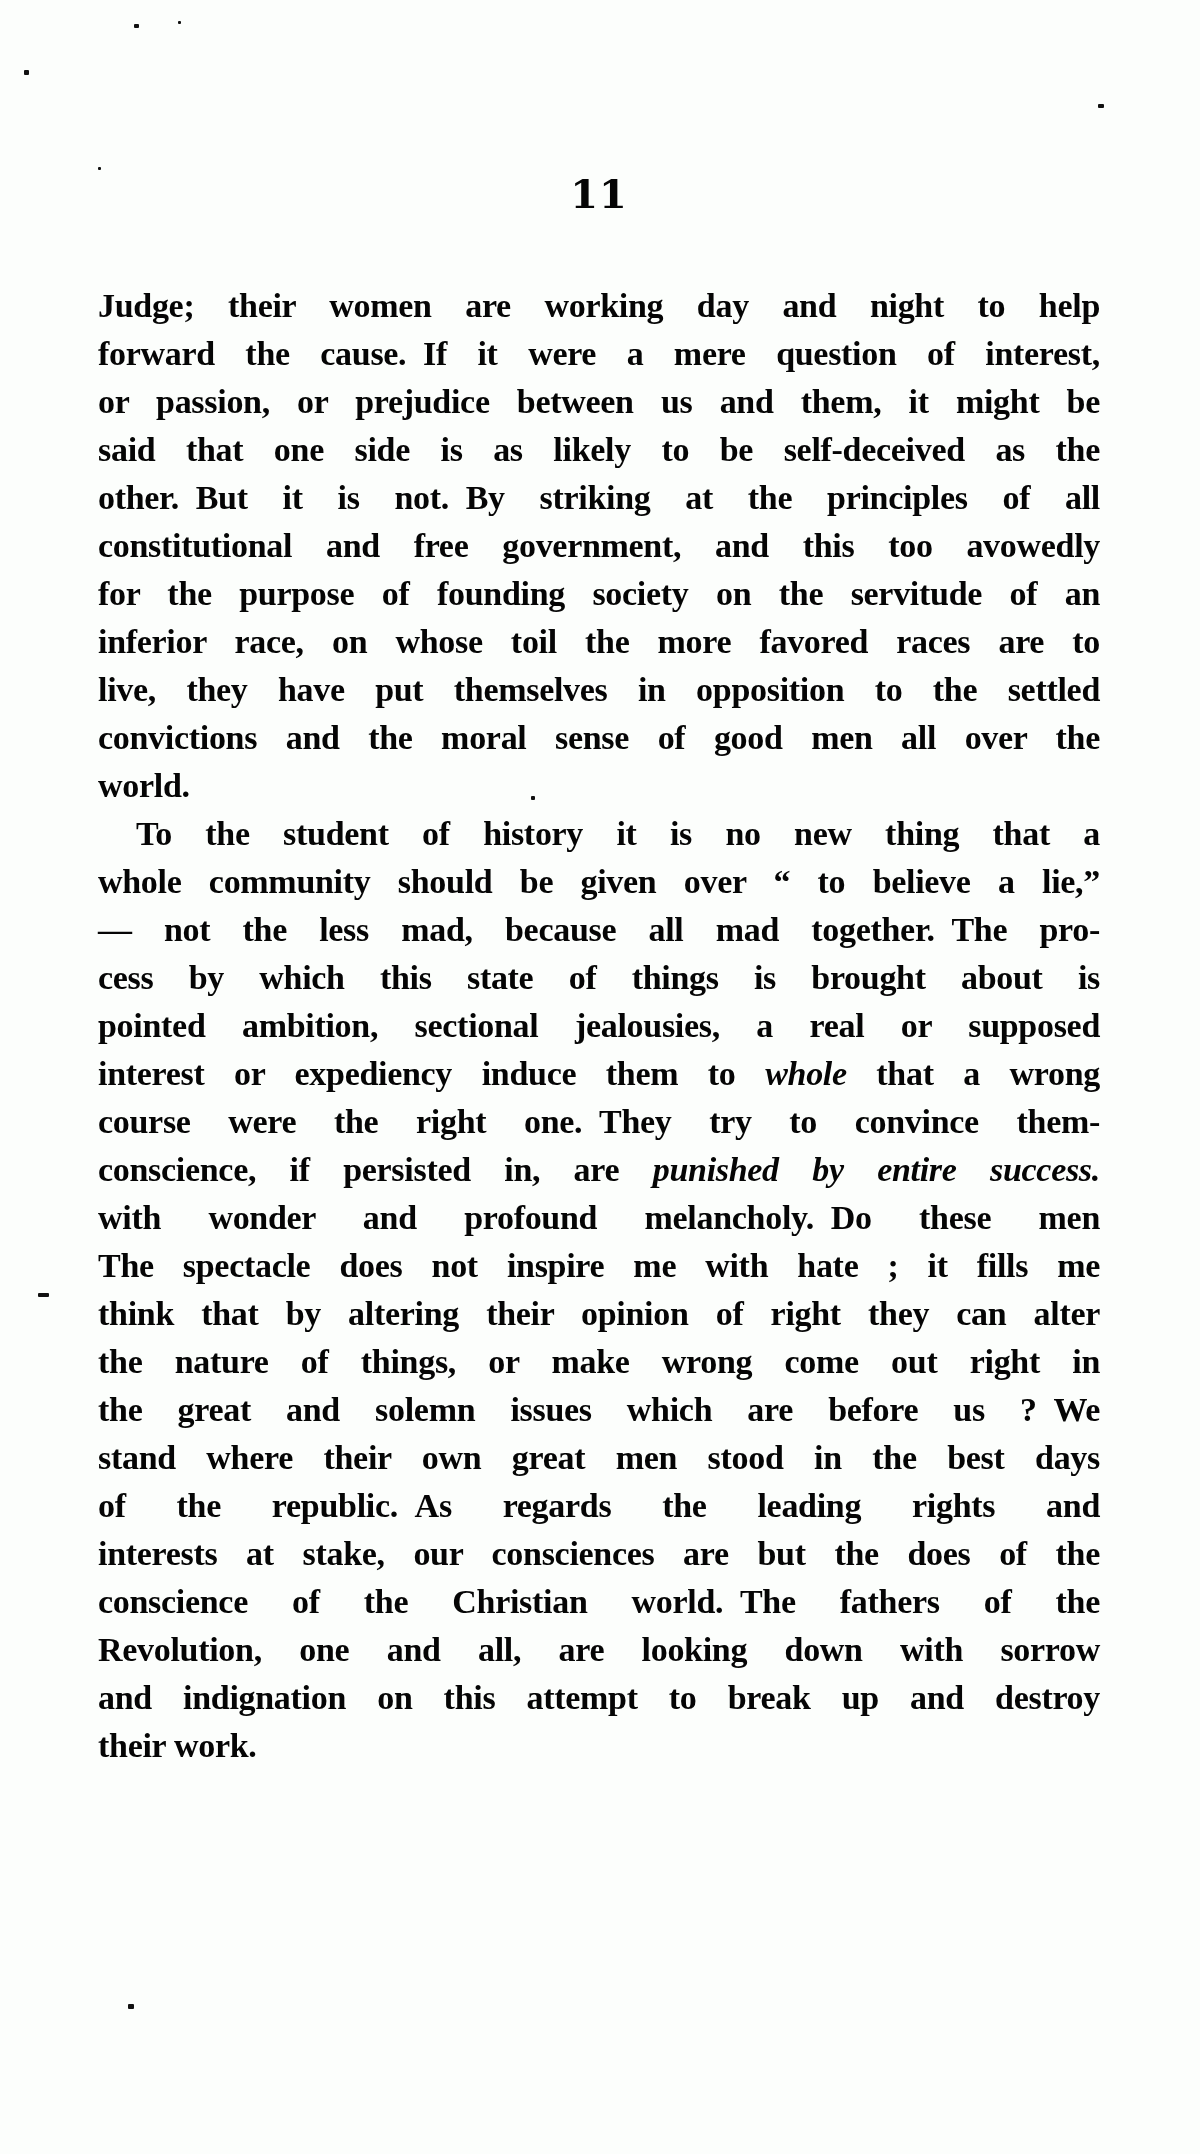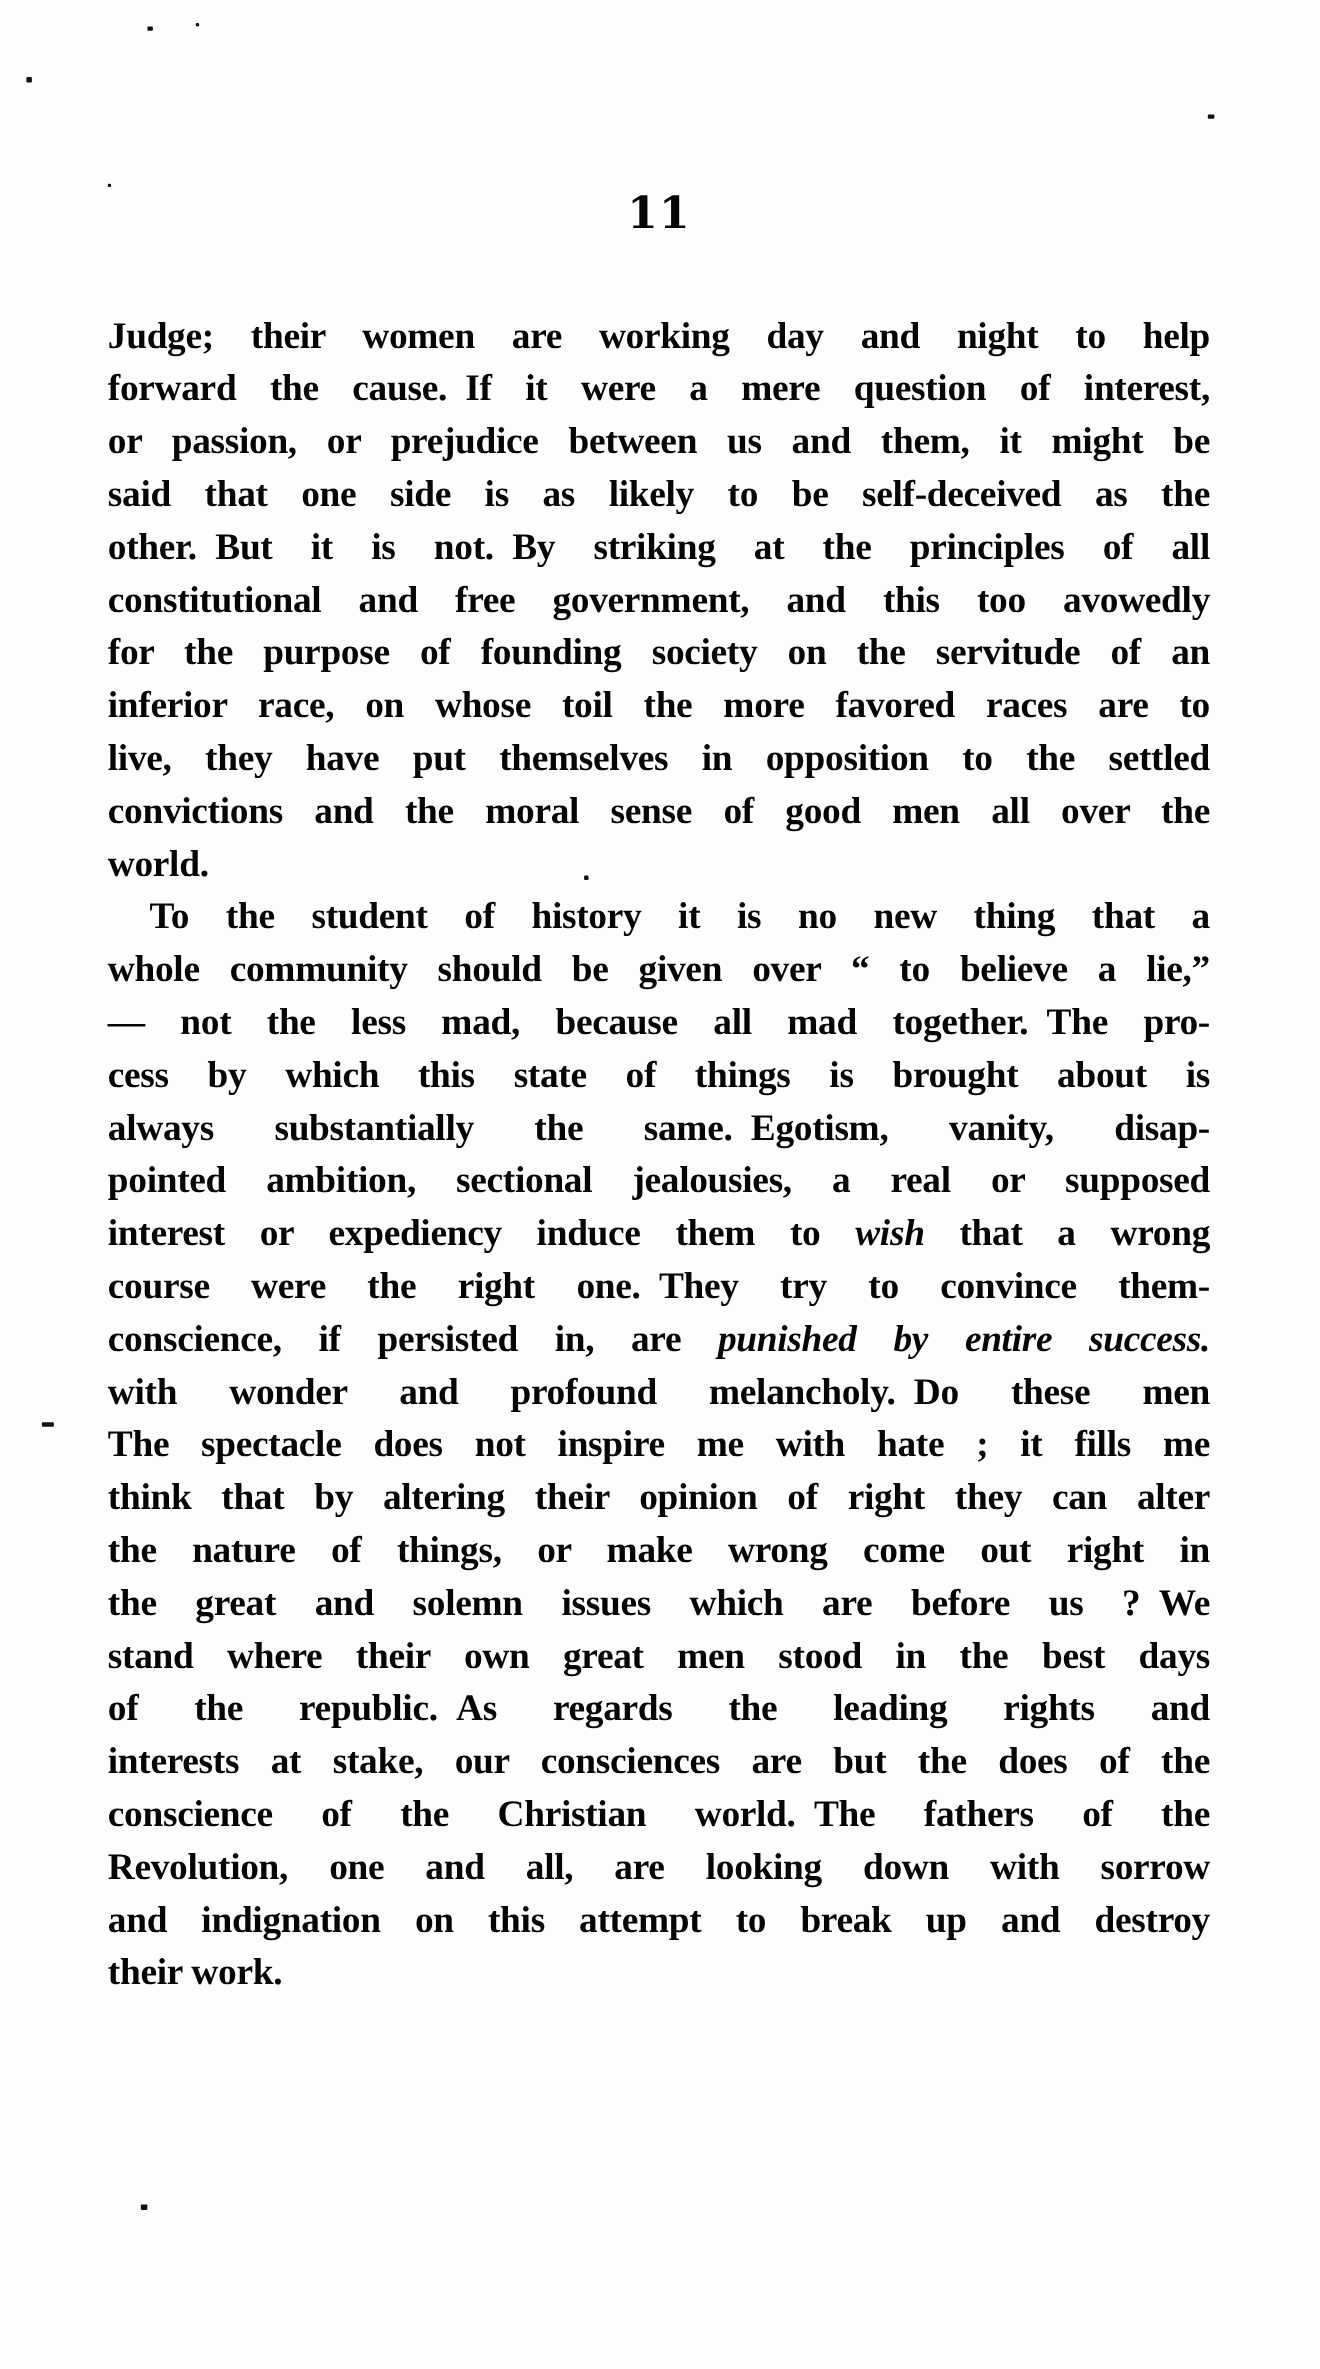--- a/index.html
+++ b/index.html
@@ -85,23 +85,22 @@
         <div class="line"><span>inferior race, on whose toil the more favored races are to</span></div>
         <div class="line"><span>live, they have put themselves in opposition to the settled</span></div>
         <div class="line"><span>convictions and the moral sense of good men all over the</span></div>
         <div class="line last"><span>world.</span></div>
       </div>
       <div class="paragraph">
         <div class="line indent"><span>To the student of history it is no new thing that a</span></div>
         <div class="line"><span>whole community should be given over “ to believe a lie,”</span></div>
         <div class="line"><span>— not the less mad, because all mad together. The pro-</span></div>
         <div class="line"><span>cess by which this state of things is brought about is</span></div>
-        <div class="line"><span>always substantially the same. Egotism, vanity, disap-</span></div>
         <div class="line"><span>pointed ambition, sectional jealousies, a real or supposed</span></div>
-        <div class="line"><span>interest or expediency induce them to </span><span class="italic">wish</span><span> that a wrong</span></div>
+        <div class="line"><span>interest or expediency induce them to </span><span class="italic">whole</span><span> that a wrong</span></div>
         <div class="line"><span>course were the right one. They try to convince them-</span></div>
         <div class="line"><span>conscience, if persisted in, are </span><span class="italic">punished by entire success.</span></div>
         <div class="line"><span>with wonder and profound melancholy. Do these men</span></div>
         <div class="line"><span>The spectacle does not inspire me with hate ; it fills me</span></div>
         <div class="line"><span>think that by altering their opinion of right they can alter</span></div>
         <div class="line"><span>the nature of things, or make wrong come out right in</span></div>
         <div class="line"><span>the great and solemn issues which are before us ? We</span></div>
         <div class="line"><span>stand where their own great men stood in the best days</span></div>
         <div class="line"><span>of the republic. As regards the leading rights and</span></div>
         <div class="line"><span>interests at stake, our consciences are but the does of the</span></div>

